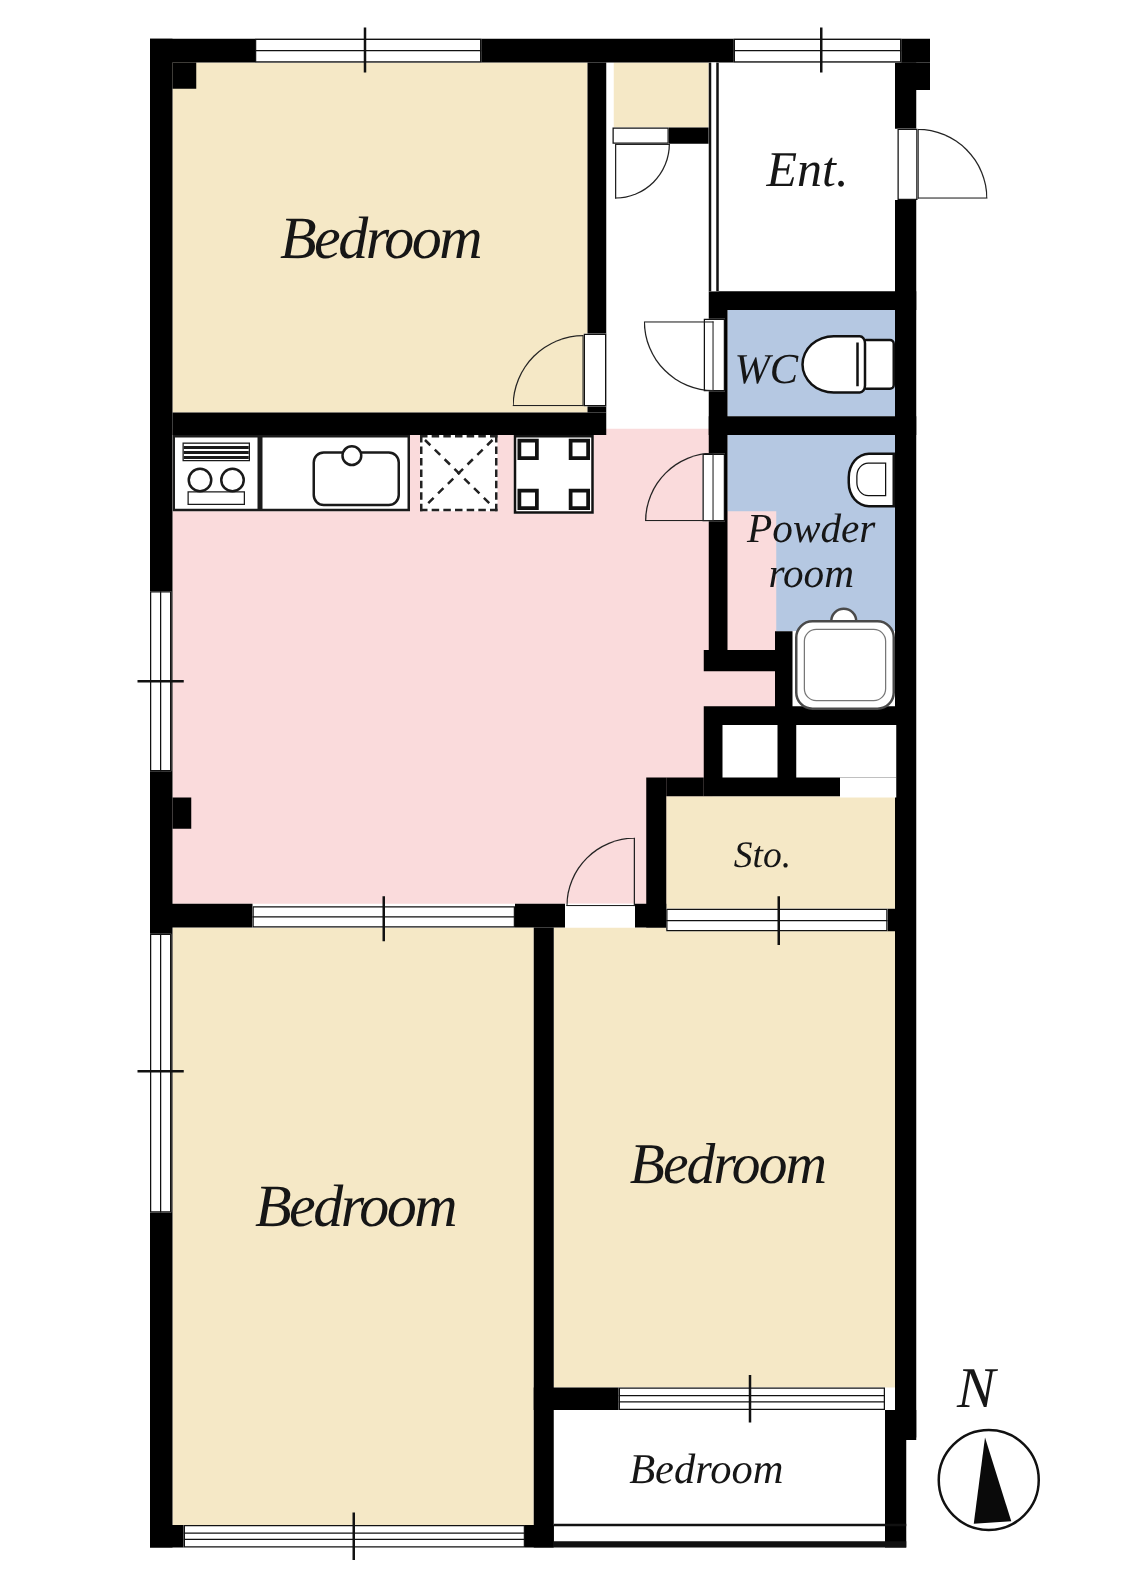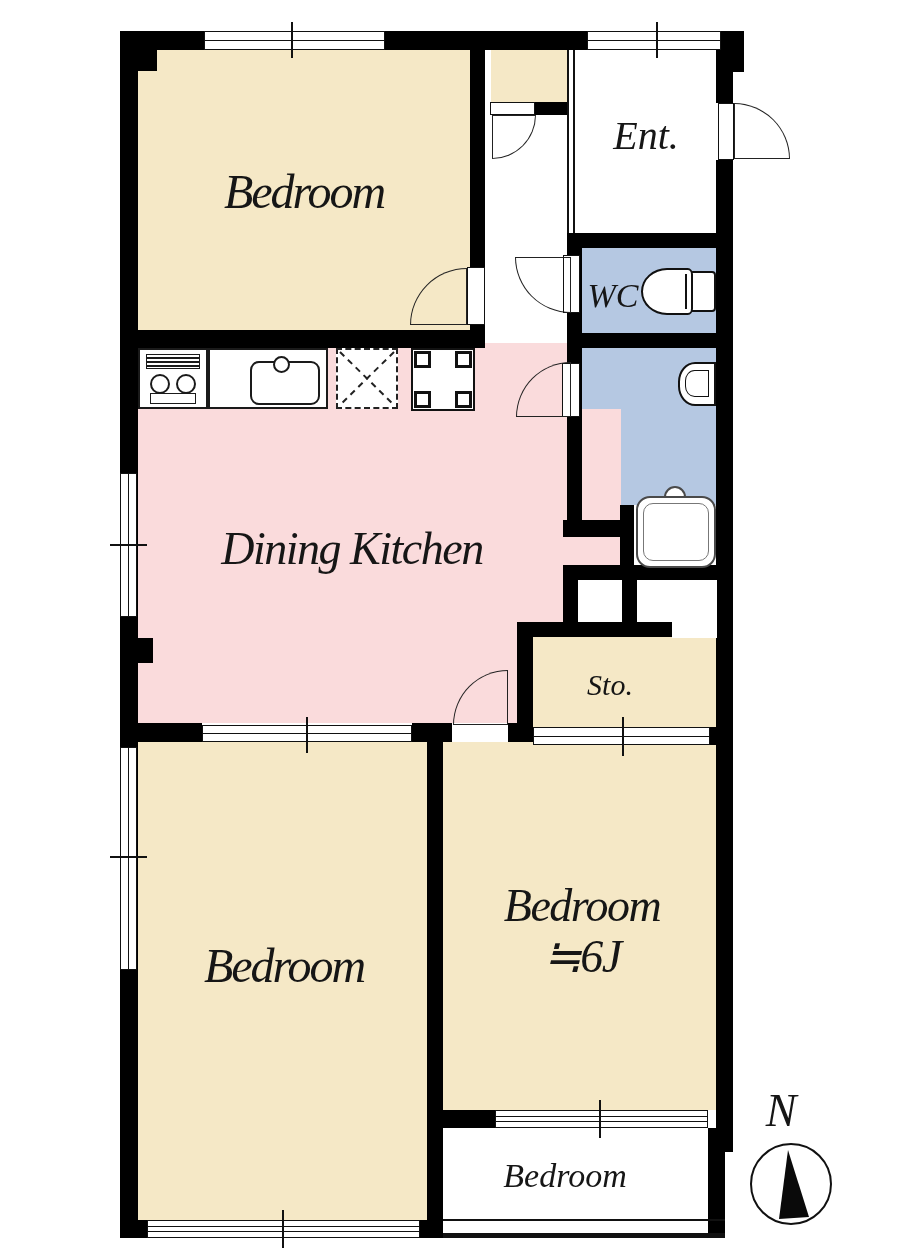--- a/index.html
+++ b/index.html
@@ -160,26 +160,28 @@
   </div>
   <div class="icon" style="left:636px;top:486px;width:80px;height:82px">
     <div class="circ" style="position:absolute;left:28px;top:0;width:22px;height:22px;border:2.5px solid #4a4a4a;background:#fff;box-sizing:border-box"></div>
     <div style="position:absolute;left:0;top:10px;width:80px;height:72px;background:#fff;border:2.5px solid #4a4a4a;border-radius:14px;box-sizing:border-box"></div>
     <div style="position:absolute;left:7px;top:17px;width:66px;height:58px;border:1.5px solid #777;border-radius:10px;box-sizing:border-box"></div>
   </div>
 
   <div class="lbl" style="left:304px;top:192px;font-size:48px;letter-spacing:-2px">Bedroom</div>
   <div class="lbl" style="left:646px;top:136px;font-size:40px">Ent.</div>
   <div class="lbl" style="left:613px;top:296px;font-size:34px">WC</div>
-  <div class="lbl" style="left:352px;top:549px;font-size:46px;letter-spacing:-1.5px">Dining Kitchen</div>
+  <div class="lbl" style="left:649px;top:442px;font-size:33px">
+    <span style="display:block">Powder</span>
+    <span style="display:block">room</span>
+  </div>
   <div class="lbl" style="left:610px;top:684px;font-size:30px">Sto.</div>
   <div class="lbl" style="left:284px;top:966px;font-size:48px;letter-spacing:-2px">Bedroom</div>
   <div class="lbl" style="left:582px;top:932px;font-size:46px;letter-spacing:-1.5px">
     <span style="display:block">Bedroom</span>
-    <span style="display:block">≒6J</span>
   </div>
   <div class="lbl" style="left:565px;top:1176px;font-size:34px">Bedroom</div>
 
   <div class="lbl" style="left:781px;top:1111px;font-size:46px;font-style:italic">N</div>
   <div class="icon circ" style="left:750px;top:1143px;width:82px;height:82px;border:2px solid #111;background:#fff">
     <svg width="82" height="82" viewBox="0 0 82 82" style="position:absolute;left:0;top:0">
       <polygon points="36,5 57,72 27,74" fill="#0a0a0a"></polygon>
     </svg>
   </div>
 

